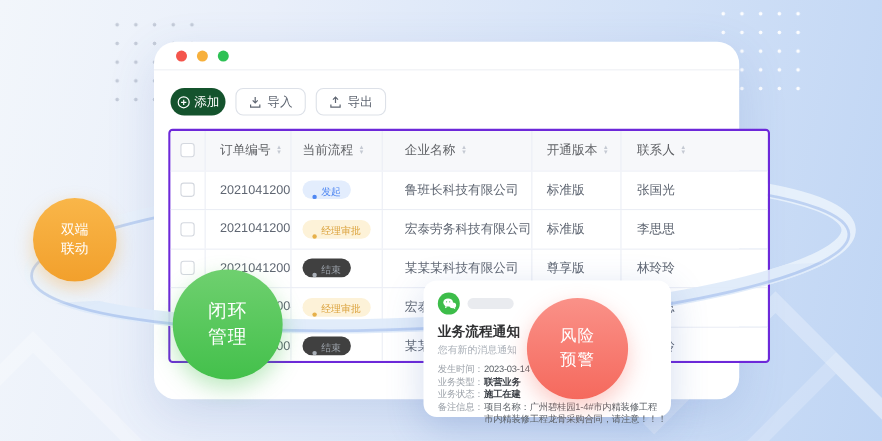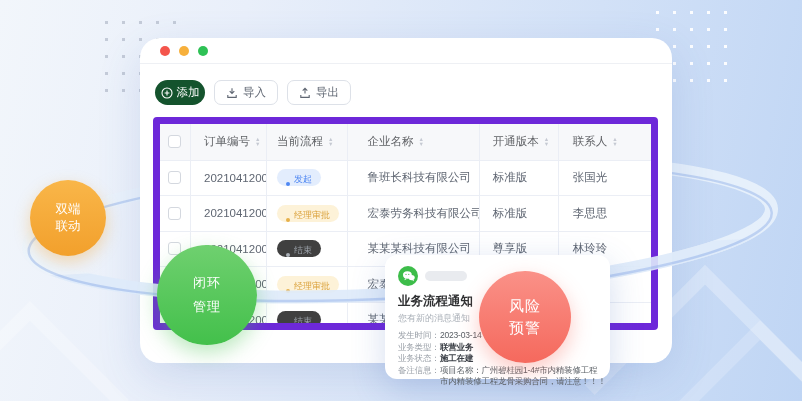--- a/index.html
+++ b/index.html
@@ -32,22 +32,22 @@
   .tl-dot { width:10px; height:10px; border-radius:50%; margin-right:9px; }
 
   .toolbar { position:absolute; left:15px; top:42px; display:flex; align-items:center; }
   .btn { height:25px; display:flex; align-items:center; justify-content:center; font-size:11.5px;
     border-radius:7px; cursor:pointer; }
   .btn-primary { width:50px; background:#14532d; color:#fff; border-radius:14px; gap:4px; }
   .btn-ghost { background:#fff; border:1px solid #dde1e8; color:#5f6672; margin-left:9px; padding:0 11px; gap:5px; }
   .btn svg { display:block; }
 
   
-  .table { position:absolute; left:13px; top:79px; width:505px; height:213px;
-    border:7px solid #6d28d9; border-radius:4px; overflow:hidden; font-size:11.5px; color:#5f6672; }
+  .table { position:absolute; left:13px; top:79px; width:547px; height:213px;
+    border:2px solid #6d28d9; border-radius:4px; overflow:hidden; font-size:11.5px; color:#5f6672; }
   .tr { display:flex; height:35.5px; align-items:center; border-top:1px solid #ebeef5; background:#fff; }
   .tr.head { border-top:none; background:#f7f8fa; color:#606266; }
   .td { height:100%; display:flex; align-items:center; border-right:1px solid #ebeef5; overflow:hidden; white-space:nowrap; }
   .td:last-child { border-right:none; }
   .c0 { width:32px; justify-content:center; }
   .c1 { width:78px; padding-left:13px; }
   .c2 { width:83px; padding-left:10px; }
   .c3 { width:136px; padding-left:20px; }
   .c4 { width:81px; padding-left:13px; }
   .c5 { width:95px; padding-left:14px; }
@@ -61,21 +61,21 @@
   .badge--yellow{ background:#fdf2d8; color:#dba23c; } .badge--yellow .bdot{ background:#e6b04a; }
   .badge--gray  { background:#404040; color:#9aa0a8; } .badge--gray .bdot { background:#aab0b8; }
 
   
   .circle { position:absolute; border-radius:50%; display:flex; flex-direction:column;
     align-items:center; justify-content:center; color:#fff; text-align:center; }
   .circle-orange { left:30px; top:180px; width:76px; height:76px; z-index:3; font-size:12.5px; line-height:17px;
     background:linear-gradient(180deg,#f9b649,#f2a02c); box-shadow:0 6px 16px rgba(242,160,44,.35); }
   .circle-blue { left:686px; top:175px; width:74px; height:74px; z-index:3; font-size:12.5px; line-height:17px;
     background:linear-gradient(180deg,#5a9fee,#3f83e0); box-shadow:0 6px 16px rgba(63,131,224,.35); }
-  .circle-green { left:157px; top:245px; width:100px; height:100px; z-index:5; font-size:13px; line-height:24px;
+  .circle-green { left:157px; top:245px; width:100px; height:100px; z-index:5; font-size:17px; line-height:24px;
     letter-spacing:1px; background:linear-gradient(180deg,#6fd06f,#43c04b); box-shadow:0 8px 20px rgba(67,192,75,.35); }
   .circle-pink { left:479px; top:271px; width:92px; height:92px; z-index:6; font-size:15px; line-height:22px;
     letter-spacing:1px; background:linear-gradient(180deg,#fa9188,#f5695d); box-shadow:0 8px 20px rgba(245,105,93,.35); }
 
   
   .popup { position:absolute; left:385px; top:255px; width:225px; height:124px; z-index:4;
     background:#fff; border-radius:12px; box-shadow:0 10px 34px rgba(61,100,180,.22); padding:11px 12px 0 13px; }
   .np-head { display:flex; align-items:center; gap:7px; }
   .np-appicon { width:20px; height:20px; border-radius:50%; background:#3dbd4a; display:flex;
     align-items:center; justify-content:center; }

